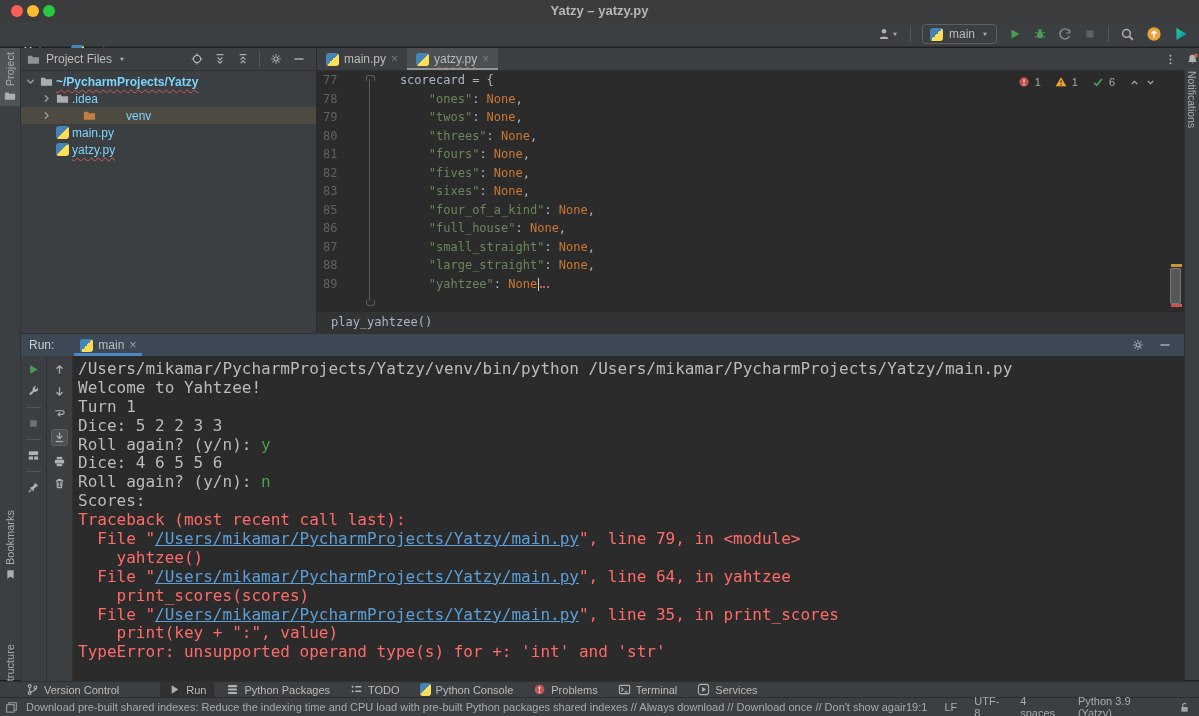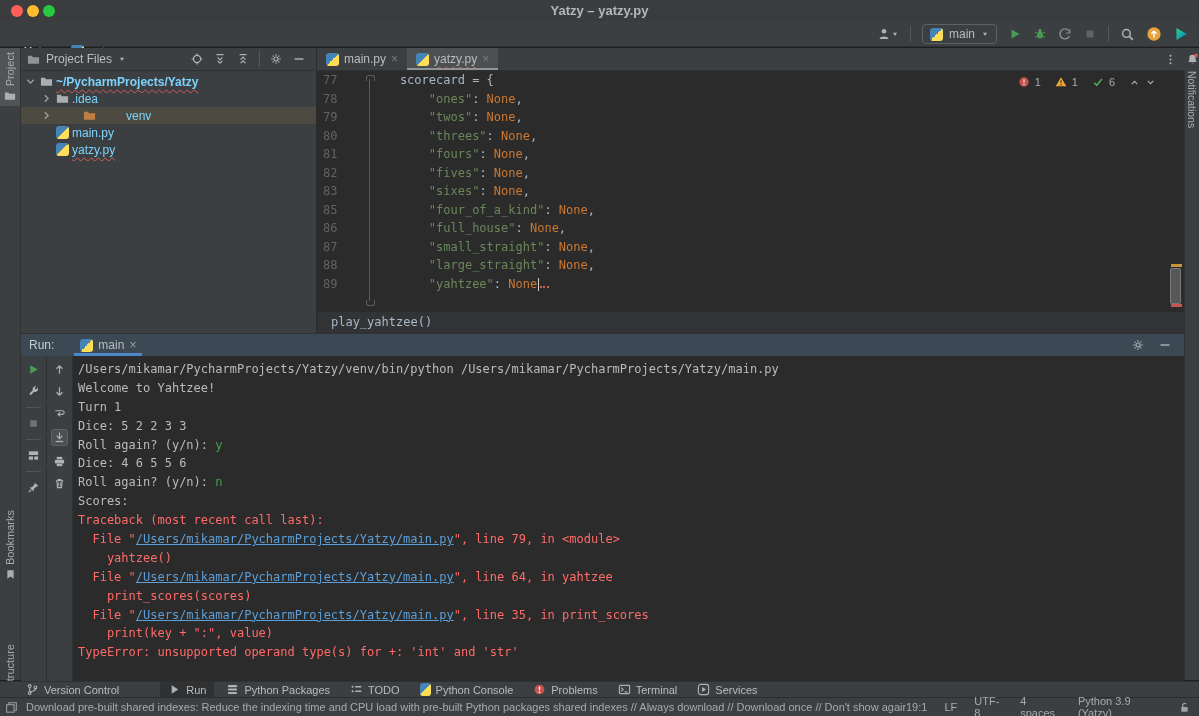--- a/index.html
+++ b/index.html
@@ -95,21 +95,21 @@
   #run-label{margin-left:8px;color:#C8CCCE;}
   #run-tab{margin-left:20px;height:100%;display:flex;align-items:center;gap:5px;position:relative;padding:0 6px;}
   #run-tab:after{content:"";position:absolute;left:0;right:0;bottom:0;height:3px;background:#4A88C7;}
   #run-tab .x{color:#9AA0A3;font-size:12px;}
   #run-header .hicons{margin-left:auto;display:flex;align-items:center;gap:13px;margin-right:12px;}
   #run-body{left:21px;top:356px;width:1163px;height:325px;background:#2B2B2B;display:flex;}
   .runcol{width:25px;background:#3C3F41;border-right:1px solid #2F3133;display:flex;
           flex-direction:column;align-items:center;padding-top:7px;gap:9px;flex:none;}
   .cdiv{width:15px;height:1px;background:#515355;}
   .selbtn{background:#4C5052;border:1px solid #5E6163;border-radius:3px;padding:1px;}
-  #console{flex:1;padding:4px 0 0 5px;font-family:"DejaVu Sans Mono",monospace;font-size:12px;overflow:hidden;}
+  #console{flex:1;padding:4px 0 0 5px;font-family:"DejaVu Sans Mono",monospace;font-size:16px;overflow:hidden;}
   .cline{height:18.9px;line-height:18.9px;white-space:pre;}
   .cc-p{color:#BBBBBB;} .cc-i{color:#4B9E4B;} .cc-e{color:#FF6B68;}
   .cc-l{color:#5C9FD8;text-decoration:underline;}
 
   
   #bottom-bar{left:0;top:681px;width:1199px;height:16px;background:#3C3F41;
               border-top:1px solid #2E3032;box-sizing:border-box;display:flex;align-items:center;
               padding-left:18px;gap:4px;font-size:11px;}
   .bitem{display:flex;align-items:center;gap:5px;padding:1px 8px;color:#BBBBBB;}
   .bitem.active{background:#2F3133;margin-left:29px;}

